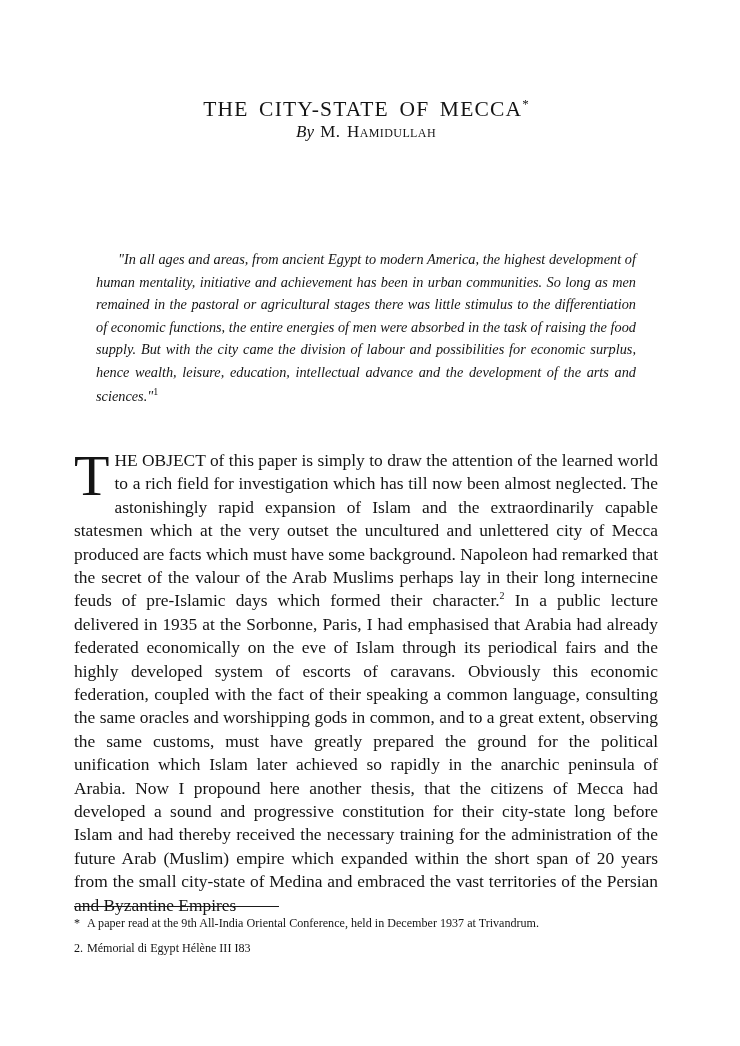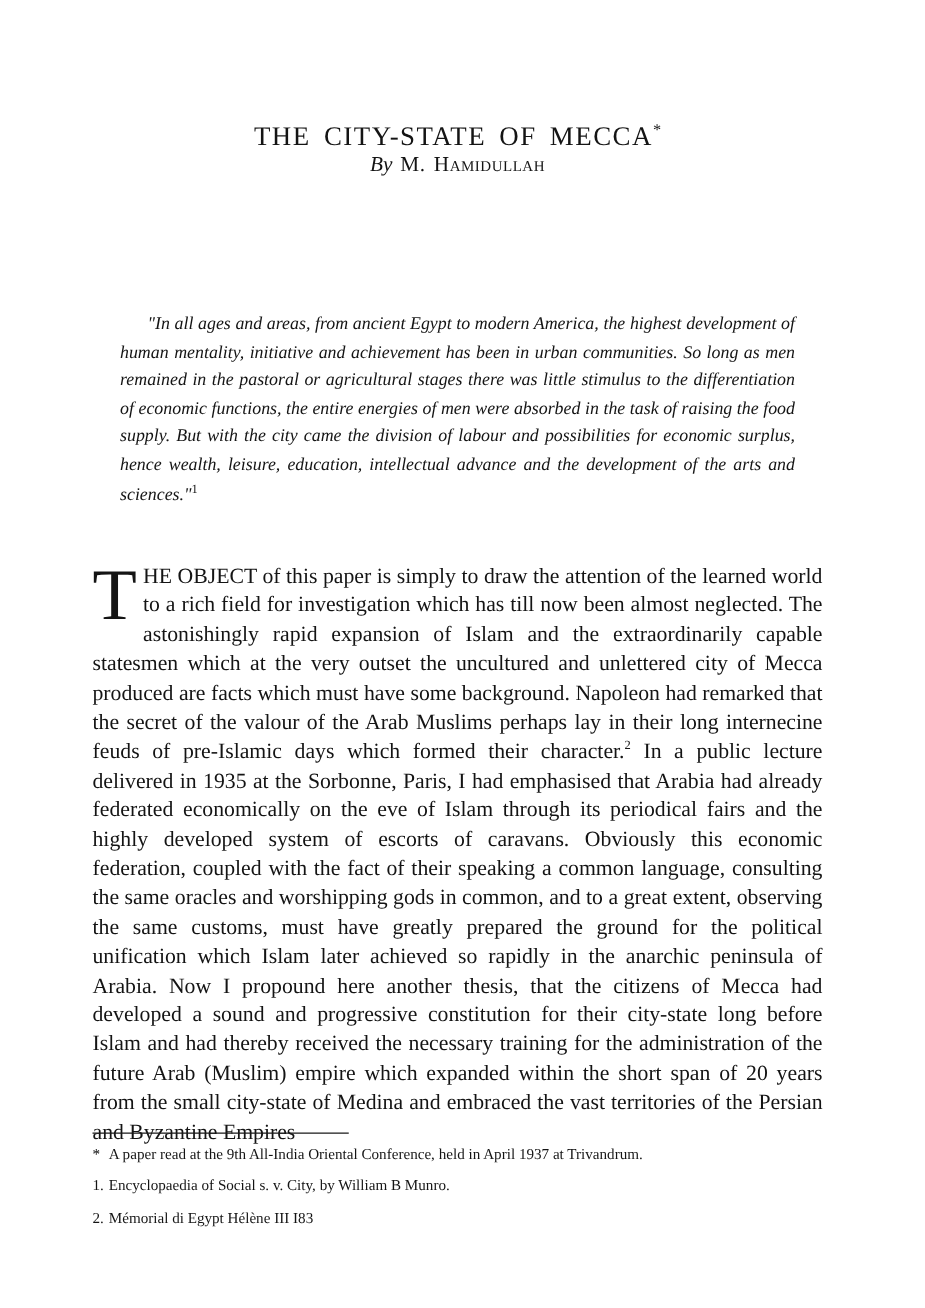--- a/index.html
+++ b/index.html
@@ -122,23 +122,20 @@
   </div>
 
   <div class="epigraph"><span>"In all ages and areas, from ancient Egypt to modern America, the highest development of human mentality, initiative and achievement has been in urban communities. So long as men remained in the pastoral or agricultural stages there was little stimulus to the differentiation of economic functions, the entire energies of men were absorbed in the task of raising the food supply. But with the city came the division of labour and possibilities for economic surplus, hence wealth, leisure, education, intellectual advance and the development of the arts and sciences."</span><span class="fn">1</span></div>
 
   <div class="bodytext"><span class="dropcap">T</span><span>HE OBJECT of this paper is simply to draw the attention of the learned world to a rich field for investigation which has till now been almost neglected. The astonishingly rapid expansion of Islam and the extraordinarily capable statesmen which at the very outset the uncultured and unlettered city of Mecca produced are facts which must have some background. Napoleon had remarked that the secret of the valour of the Arab Muslims perhaps lay in their long internecine feuds of pre-Islamic days which formed their character.</span><span class="fn">2</span><span> In a public lecture delivered in 1935 at the Sorbonne, Paris, I had emphasised that Arabia had already federated economically on the eve of Islam through its periodical fairs and the highly developed system of escorts of caravans. Obviously this economic federation, coupled with the fact of their speaking a common language, consulting the same oracles and worshipping gods in common, and to a great extent, observing the same customs, must have greatly prepared the ground for the political unification which Islam later achieved so rapidly in the anarchic peninsula of Arabia. Now I propound here another thesis, that the citizens of Mecca had developed a sound and progressive constitution for their city-state long before Islam and had thereby received the necessary training for the administration of the future Arab (Muslim) empire which expanded within the short span of 20 years from the small city-state of Medina and embraced the vast territories of the Persian and Byzantine Empires</span></div>
 
   <div class="rule"></div>
 
   <div class="footnotes">
     <div class="fnrow">
-      <span class="starmark">*</span><span>A paper read at the 9th All-India Oriental Conference, held in April 1937 at Trivandrum.</span>
-    </div>
-    <div class="fnrow">
-      <span class="marker">1.</span><span>Encyclopaedia of Social s. v. City, by William B Munro.</span>
+      <span class="starmark">*</span><span>A paper read at the 9th All-India Oriental Conference, held in December 1937 at Trivandrum.</span>
     </div>
     <div class="fnrow">
       <span class="marker">2.</span><span>Mémorial di Egypt Hélène III I83</span>
     </div>
   </div>
 
 </div>
 
 </body></html>

